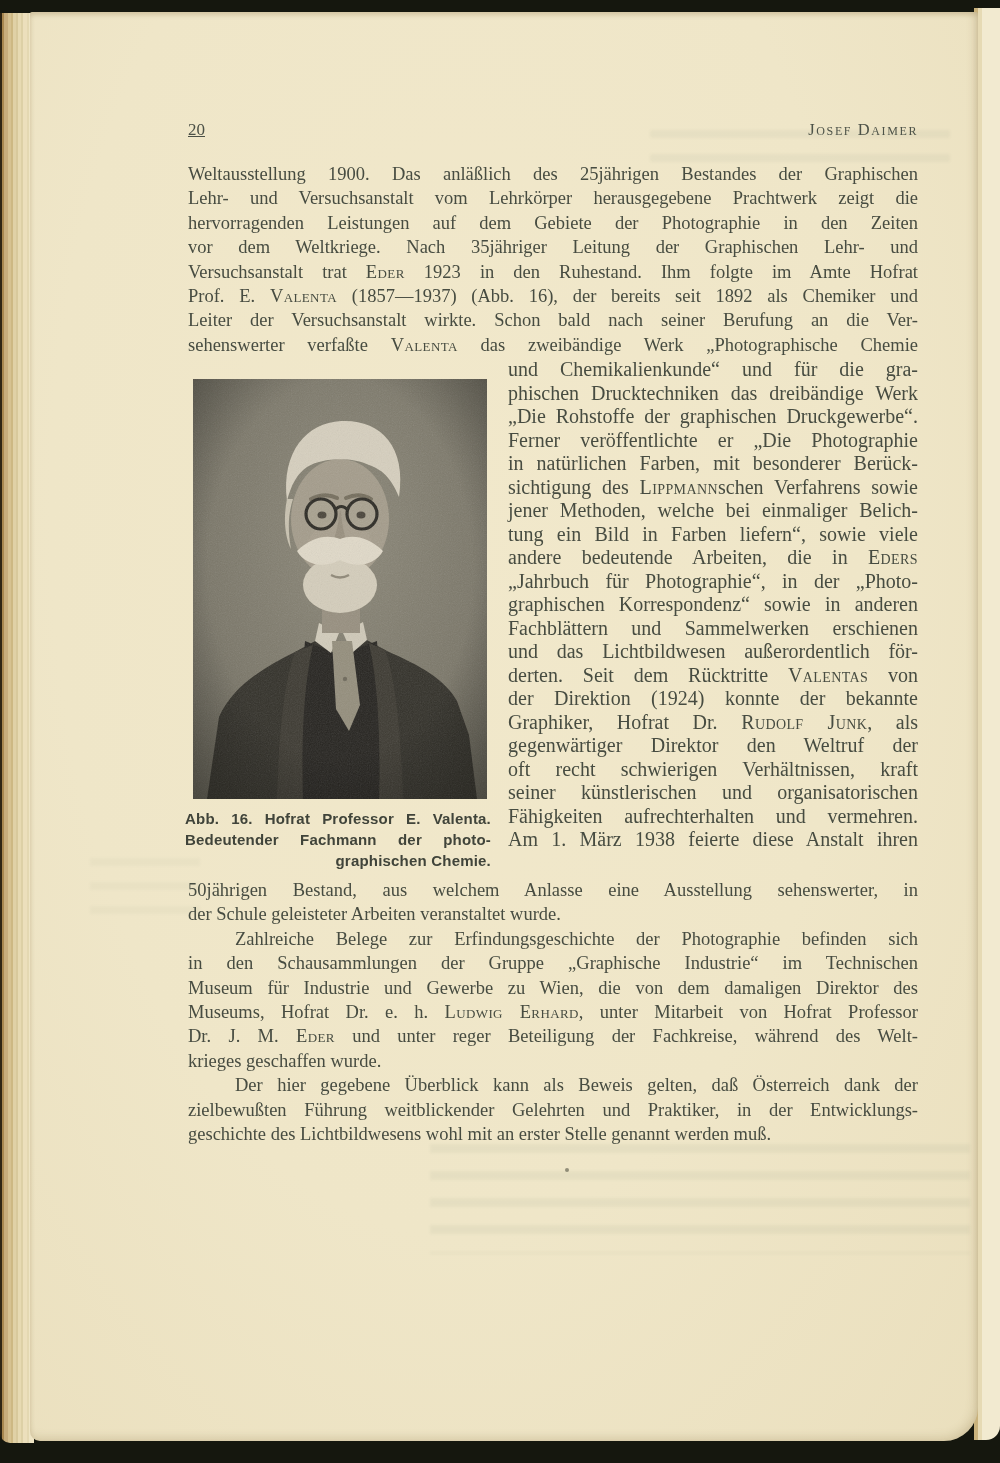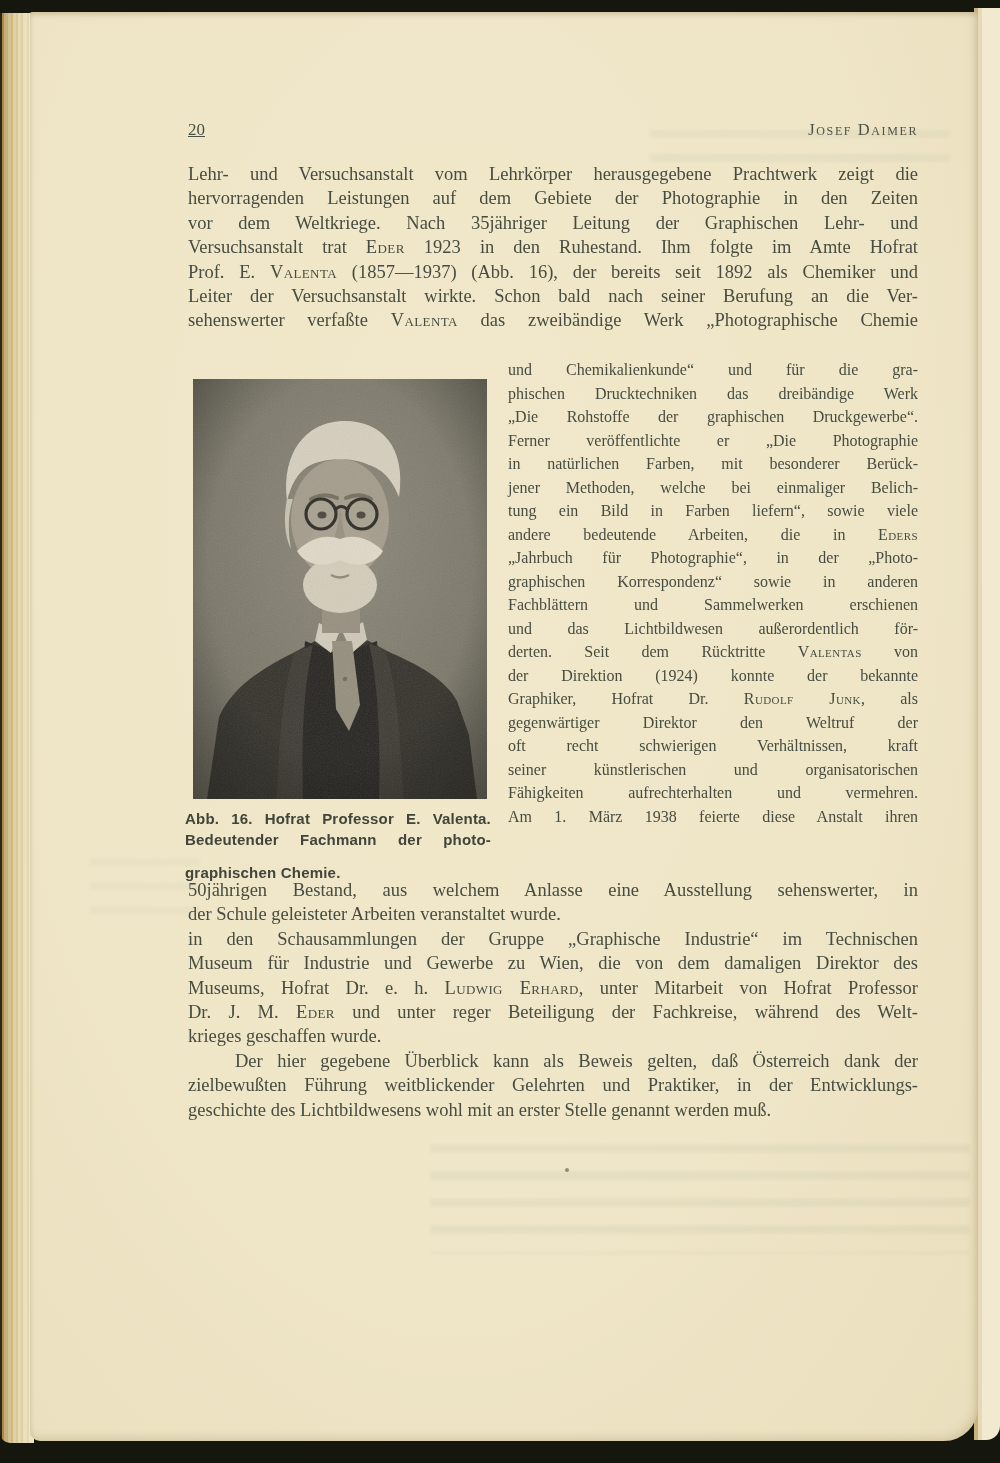--- a/index.html
+++ b/index.html
@@ -49,40 +49,40 @@
   .page-number{position:absolute;left:0;top:0;font-size:17px;text-decoration:underline;}
   .running-title{
     position:absolute;left:0;right:0;top:0;text-align:right;
     font-size:16.5px;font-variant:small-caps;letter-spacing:1.6px;color:#4d5248;
   }
 
   
   .tblock{position:absolute;color:#474c41;}
   #top-block{left:158px;top:150px;width:730px;font-size:18.5px;}
   #top-block .line{line-height:24.4px;}
-  #right-block{left:478px;top:346px;width:410px;font-size:16px;}
+  #right-block{left:478px;top:346px;width:410px;font-size:20px;}
   #right-block .line{line-height:23.5px;}
   #bottom-block{left:158px;top:866px;width:730px;font-size:18.5px;}
   #bottom-block .line{line-height:24.4px;}
 
   .line{text-align:justify;text-align-last:justify;}
   .line.last{text-align-last:left;}
   .line.indent{text-indent:47px;}
   .sc{font-variant:small-caps;letter-spacing:.4px;}
 
   
   .figure{position:absolute;left:163px;top:367px;width:294px;height:420px;}
   .figure svg{display:block;width:294px;height:420px;}
   .figure-caption{
     position:absolute;left:155px;top:796px;width:306px;
     font-family:"Liberation Sans","DejaVu Sans",sans-serif;
     font-weight:700;font-size:15px;line-height:21px;color:#40443a;letter-spacing:.2px;
   }
   .cap-line.justify{text-align:justify;text-align-last:justify;}
-  .cap-line.center{text-align:left;margin-top:12px;}
+  .cap-line.center{text-align:right;}
 
   
   .ghost{position:absolute;pointer-events:none;filter:blur(1.5px);}
   .ghost-top{
     left:620px;top:118px;width:300px;height:40px;opacity:.10;
     background:repeating-linear-gradient(180deg, rgba(85,110,90,.55) 0 8px, transparent 8px 24px);
   }
   .ghost-bottom{
     left:400px;top:1132px;width:540px;height:110px;opacity:.12;
     background:repeating-linear-gradient(180deg, rgba(85,110,90,.5) 0 9px, transparent 9px 27px);
@@ -102,20 +102,21 @@
   <div class="page-edge-right"></div>
 
   <div class="page">
 
     <div class="running-head">
       <span class="page-number">20</span>
       <span class="running-title">Josef Daimer</span>
     </div>
 
     <div class="tblock" id="top-block">
+        <div class="line"><span>Weltausstellung 1900. Das anläßlich des 25jährigen Bestandes der Graphischen</span></div>
         <div class="line"><span>Lehr- und Versuchsanstalt vom Lehrkörper herausgegebene Prachtwerk zeigt die</span></div>
         <div class="line"><span>hervorragenden Leistungen auf dem Gebiete der Photographie in den Zeiten</span></div>
         <div class="line"><span>vor dem Weltkriege. Nach 35jähriger Leitung der Graphischen Lehr- und</span></div>
         <div class="line"><span>Versuchsanstalt trat </span><span class="sc">Eder</span><span> 1923 in den Ruhestand. Ihm folgte im Amte Hofrat</span></div>
         <div class="line"><span>Prof. E. </span><span class="sc">Valenta</span><span> (1857—1937) (Abb. 16), der bereits seit 1892 als Chemiker und</span></div>
         <div class="line"><span>Leiter der Versuchsanstalt wirkte. Schon bald nach seiner Berufung an die Ver-</span></div>
         <div class="line"><span>sehenswerter verfaßte </span><span class="sc">Valenta</span><span> das zweibändige Werk „Photographische Chemie</span></div>
       </div>
 
     <div class="figure">
@@ -179,39 +180,41 @@
         <div class="cap-line justify">Bedeutender Fachmann der photo-</div>
         <div class="cap-line center">graphischen Chemie.</div>
       </div>
 
     <div class="tblock" id="right-block">
         <div class="line"><span>und Chemikalienkunde“ und für die gra-</span></div>
         <div class="line"><span>phischen Drucktechniken das dreibändige Werk</span></div>
         <div class="line"><span>„Die Rohstoffe der graphischen Druckgewerbe“.</span></div>
         <div class="line"><span>Ferner veröffentlichte er „Die Photographie</span></div>
         <div class="line"><span>in natürlichen Farben, mit besonderer Berück-</span></div>
+        <div class="line"><span>sichtigung des </span><span class="sc">Lippmann</span><span>schen Verfahrens sowie</span></div>
         <div class="line"><span>jener Methoden, welche bei einmaliger Belich-</span></div>
         <div class="line"><span>tung ein Bild in Farben liefern“, sowie viele</span></div>
         <div class="line"><span>andere bedeutende Arbeiten, die in </span><span class="sc">Eders</span></div>
         <div class="line"><span>„Jahrbuch für Photographie“, in der „Photo-</span></div>
         <div class="line"><span>graphischen Korrespondenz“ sowie in anderen</span></div>
         <div class="line"><span>Fachblättern und Sammelwerken erschienen</span></div>
         <div class="line"><span>und das Lichtbildwesen außerordentlich för-</span></div>
         <div class="line"><span>derten. Seit dem Rücktritte </span><span class="sc">Valentas</span><span> von</span></div>
         <div class="line"><span>der Direktion (1924) konnte der bekannte</span></div>
         <div class="line"><span>Graphiker, Hofrat Dr. </span><span class="sc">Rudolf Junk</span><span>, als</span></div>
         <div class="line"><span>gegenwärtiger Direktor den Weltruf der</span></div>
         <div class="line"><span>oft recht schwierigen Verhältnissen, kraft</span></div>
         <div class="line"><span>seiner künstlerischen und organisatorischen</span></div>
         <div class="line"><span>Fähigkeiten aufrechterhalten und vermehren.</span></div>
         <div class="line"><span>Am 1. März 1938 feierte diese Anstalt ihren</span></div>
       </div>
     <div class="tblock" id="bottom-block">
         <div class="line"><span>50jährigen Bestand, aus welchem Anlasse eine Ausstellung sehenswerter, in</span></div>
         <div class="line last"><span>der Schule geleisteter Arbeiten veranstaltet wurde.</span></div>
+        <div class="line indent"><span>Zahlreiche Belege zur Erfindungsgeschichte der Photographie befinden sich</span></div>
         <div class="line"><span>in den Schausammlungen der Gruppe „Graphische Industrie“ im Technischen</span></div>
         <div class="line"><span>Museum für Industrie und Gewerbe zu Wien, die von dem damaligen Direktor des</span></div>
         <div class="line"><span>Museums, Hofrat Dr. e. h. </span><span class="sc">Ludwig Erhard</span><span>, unter Mitarbeit von Hofrat Professor</span></div>
         <div class="line"><span>Dr. J. M. </span><span class="sc">Eder</span><span> und unter reger Beteiligung der Fachkreise, während des Welt-</span></div>
         <div class="line last"><span>krieges geschaffen wurde.</span></div>
         <div class="line indent"><span>Der hier gegebene Überblick kann als Beweis gelten, daß Österreich dank der</span></div>
         <div class="line"><span>zielbewußten Führung weitblickender Gelehrten und Praktiker, in der Entwicklungs-</span></div>
         <div class="line last"><span>geschichte des Lichtbildwesens wohl mit an erster Stelle genannt werden muß.</span></div>
       </div>
 

